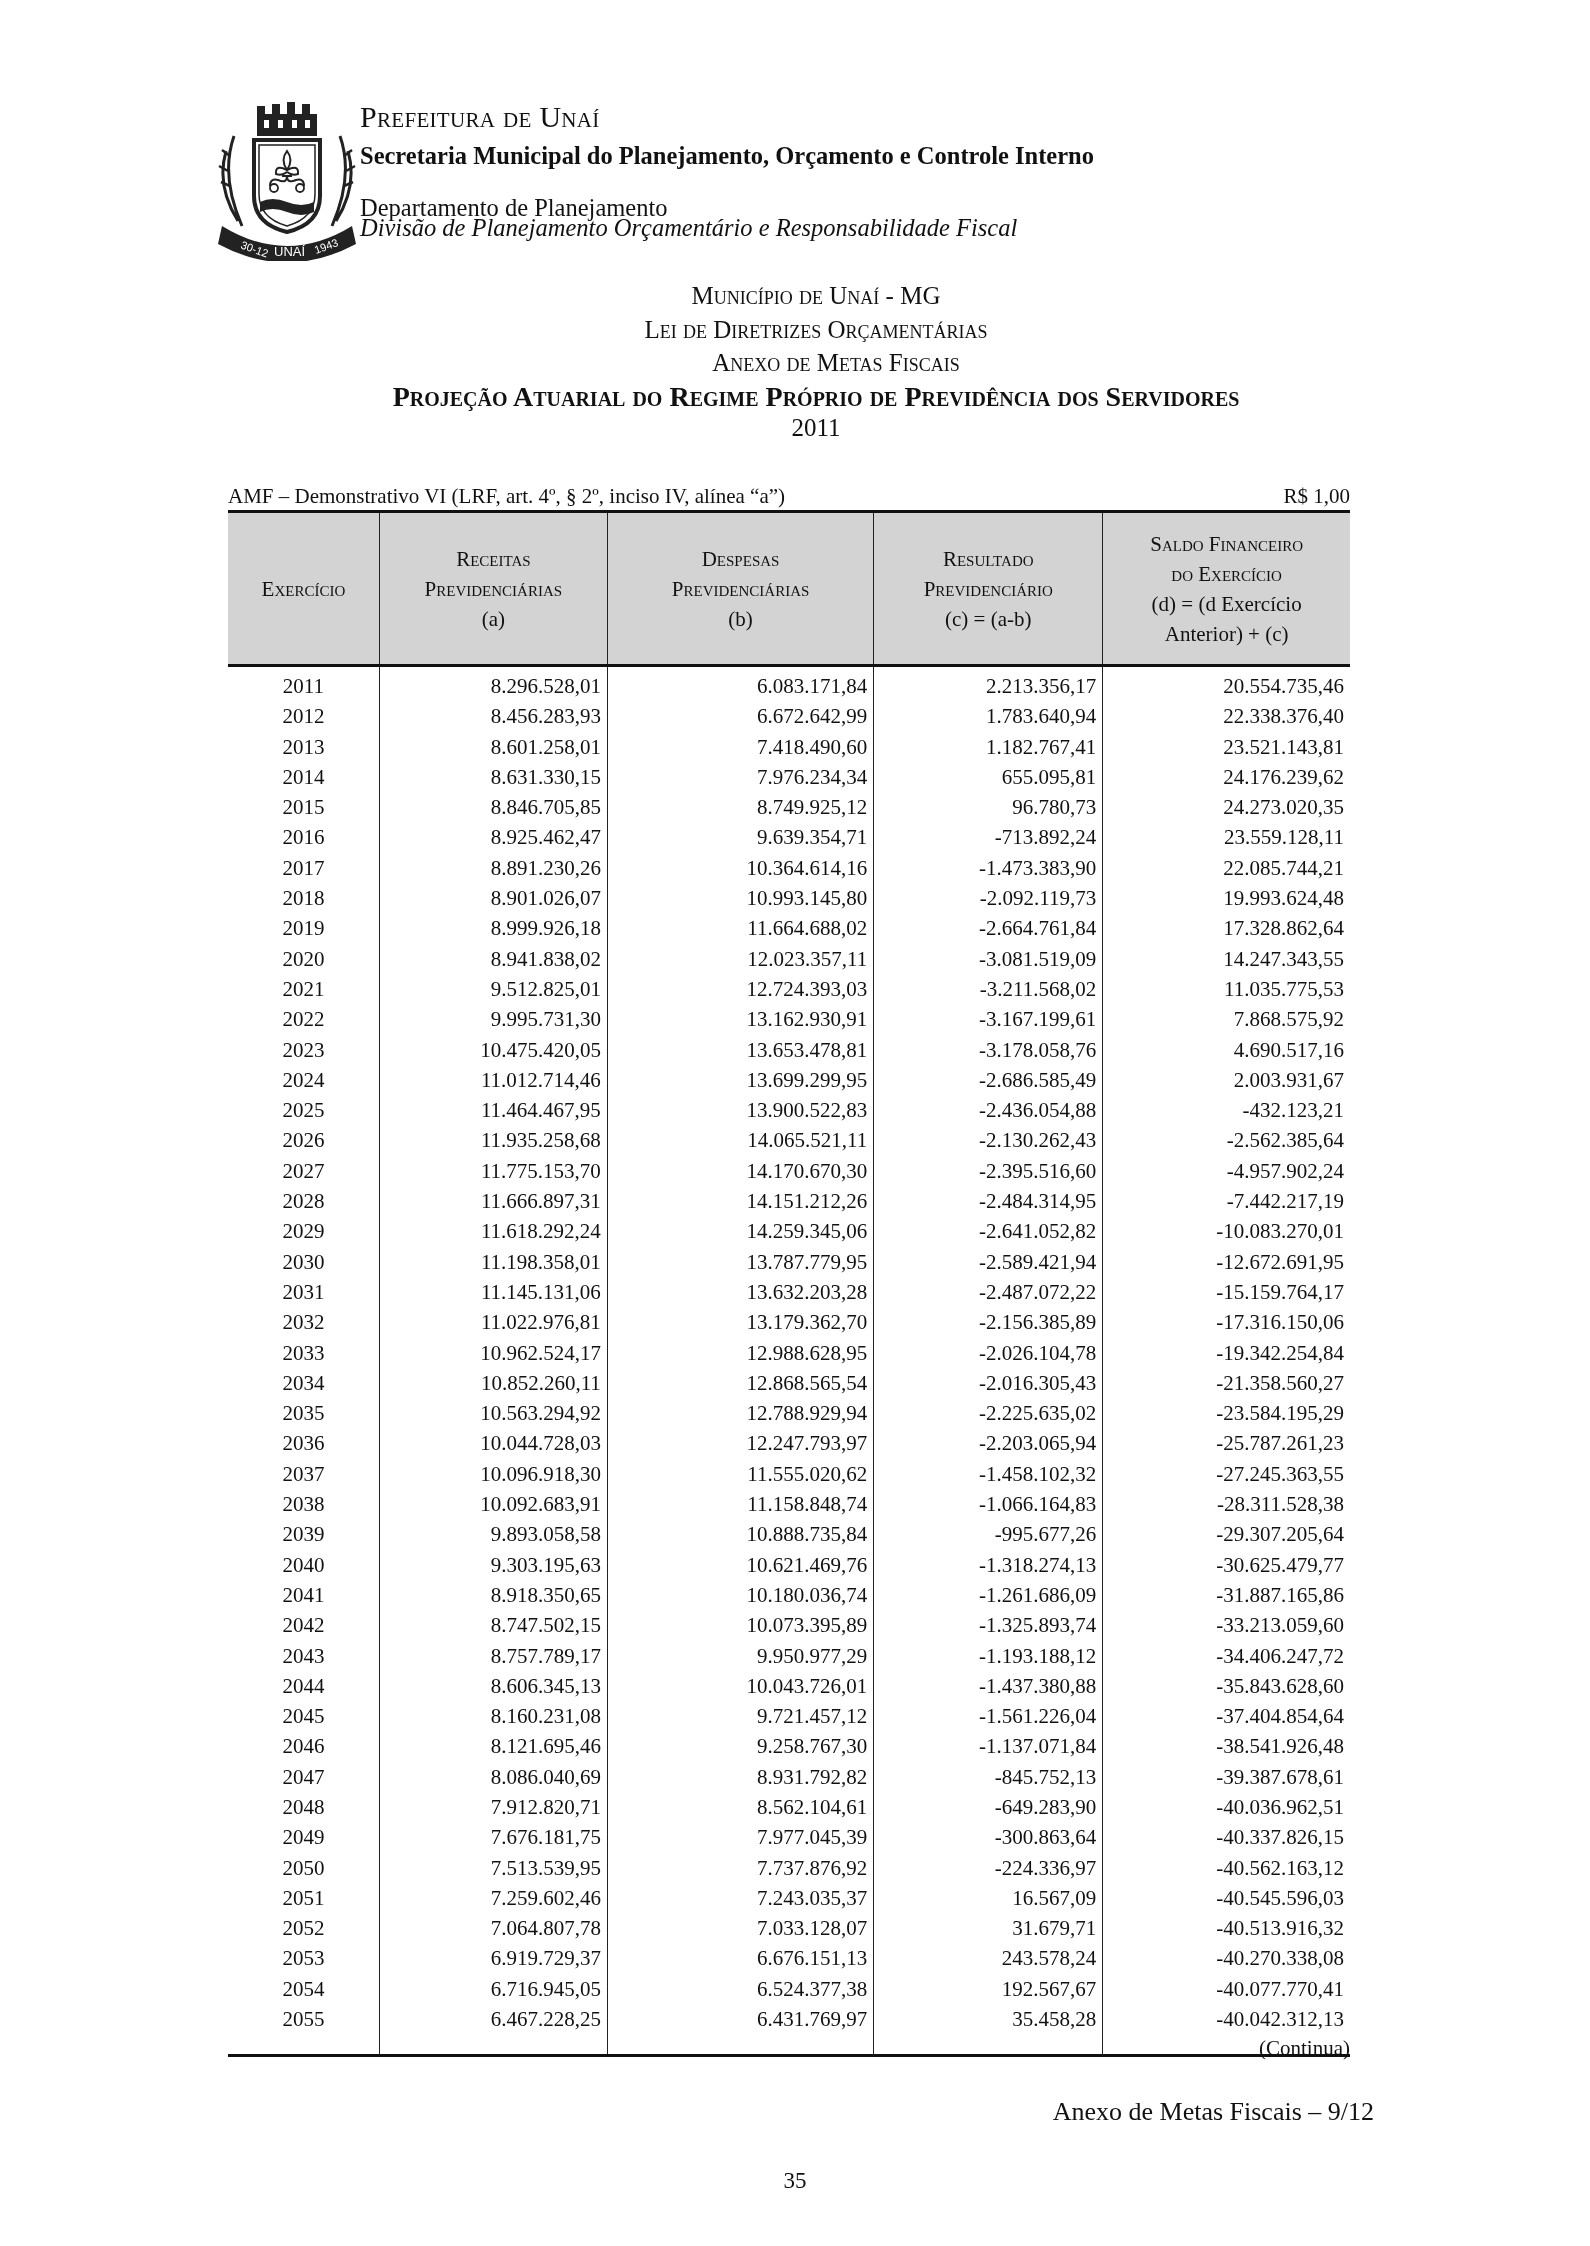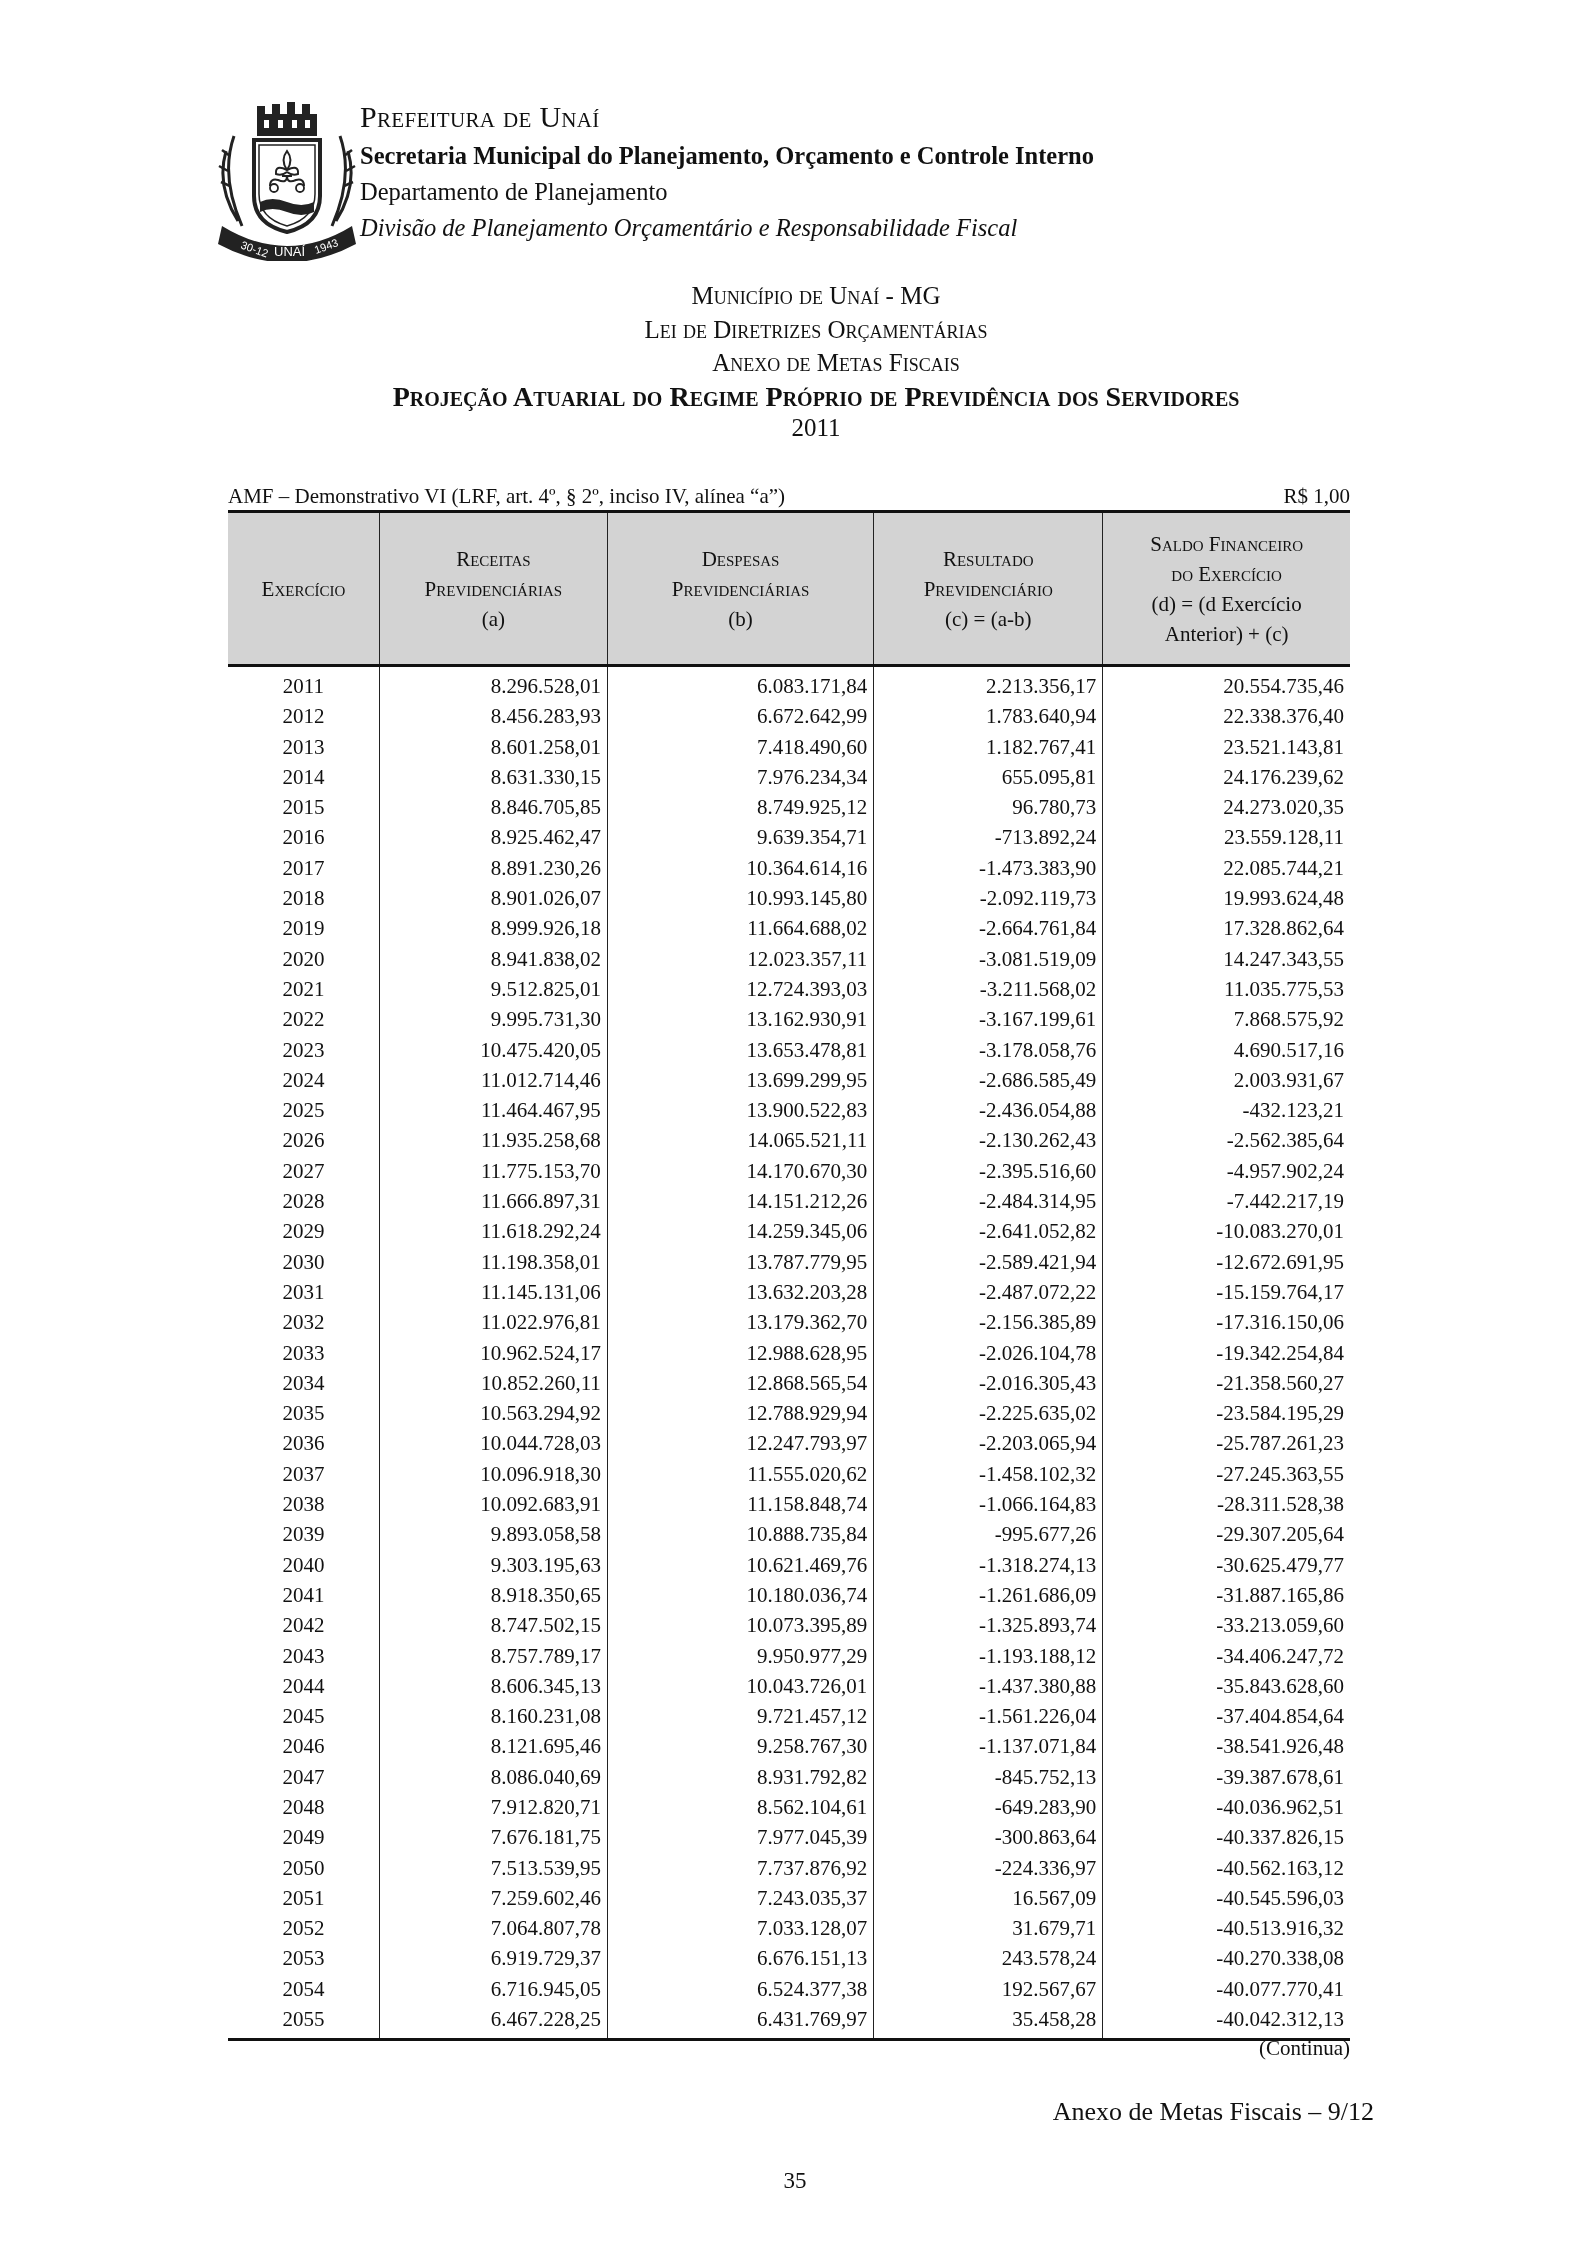--- a/index.html
+++ b/index.html
@@ -3,42 +3,42 @@
 <meta charset="utf-8">
 <style>
   html, body { margin:0; padding:0; background:#ffffff; }
   body { width:1590px; height:2246px; position:relative; overflow:hidden; font-family:"Liberation Serif","DejaVu Serif",serif; color:#111; }
   .abs { position:absolute; }
   
   #crest { left:212px; top:96px; width:150px; height:165px; }
   .lh { left:360px; white-space:nowrap; color:#111; }
   #lh-title { top:100px; font-size:30px; font-variant:small-caps; font-weight:normal; letter-spacing:0.3px; }
   #lh-sec { top:142px; font-size:24.5px; font-weight:bold; }
-  #lh-dept { top:178px; font-size:24.5px; }
+  #lh-dept { top:194px; font-size:24.5px; }
   #lh-div { top:214px; font-size:24.5px; font-style:italic; }
   
   .ctitle { left:0; width:1590px; text-align:center; font-variant:small-caps; white-space:nowrap;margin-left:21px; }
   #t1 { top:282px; font-size:25px; }
   #t2 { top:316px; font-size:25px; }
   #t3 { top:349px; font-size:25px;padding-left:20px; }
   #t4 { top:381px; font-size:28px; font-weight:bold;text-align:center; }
   #t5 { top:414px; font-size:25px; }
   
   #caption { left:228px; top:484px; font-size:21px; }
   #unit { right:240px; top:484px; font-size:21px; }
   #tbl { left:228px; top:510px; width:1122px; border-collapse:collapse; font-size:21px; }
   #tbl th { background:#d3d3d3; font-weight:normal; font-variant:small-caps; font-size:21px; line-height:30px; height:151px; vertical-align:middle; text-align:center; border-left:1.5px solid #222; border-right:1.5px solid #222; padding:0 4px; }
   #tbl thead tr { border-top:3px solid #111; border-bottom:3px solid #111; }
   #tbl th:first-child { border-left:none; }
   #tbl th:last-child { border-right:none; }
   #tbl td { height:30.3px; padding:0 6px 0 0; line-height:30.3px; text-align:right; border-left:1.5px solid #222; border-right:1.5px solid #222; white-space:nowrap; }
   #tbl td:first-child { text-align:center; border-left:none; padding:0; }
   #tbl td:last-child { border-right:none; }
   #tbl tbody tr:first-child td { padding-top:4px; }
-  #tbl tbody tr:last-child td { padding-bottom:4px; }
+  #tbl tbody tr:last-child td { padding-bottom:20px; }
   #tbl tbody { border-bottom:3px solid #111; }
   .c0 { width:150px; } .c1 { width:226px; } .c2 { width:264px; } .c3 { width:227px; } .c4 { width:245px; }
   #continua { right:240px; top:2036px; font-size:21px; }
   #footer-annex { right:216px; top:2097px; font-size:26px; }
   #page-num { left:0; width:1590px; text-align:center; top:2168px; font-size:23px; }
 </style>
 </head>
 <body>
 
 <div id="crest" class="abs">

